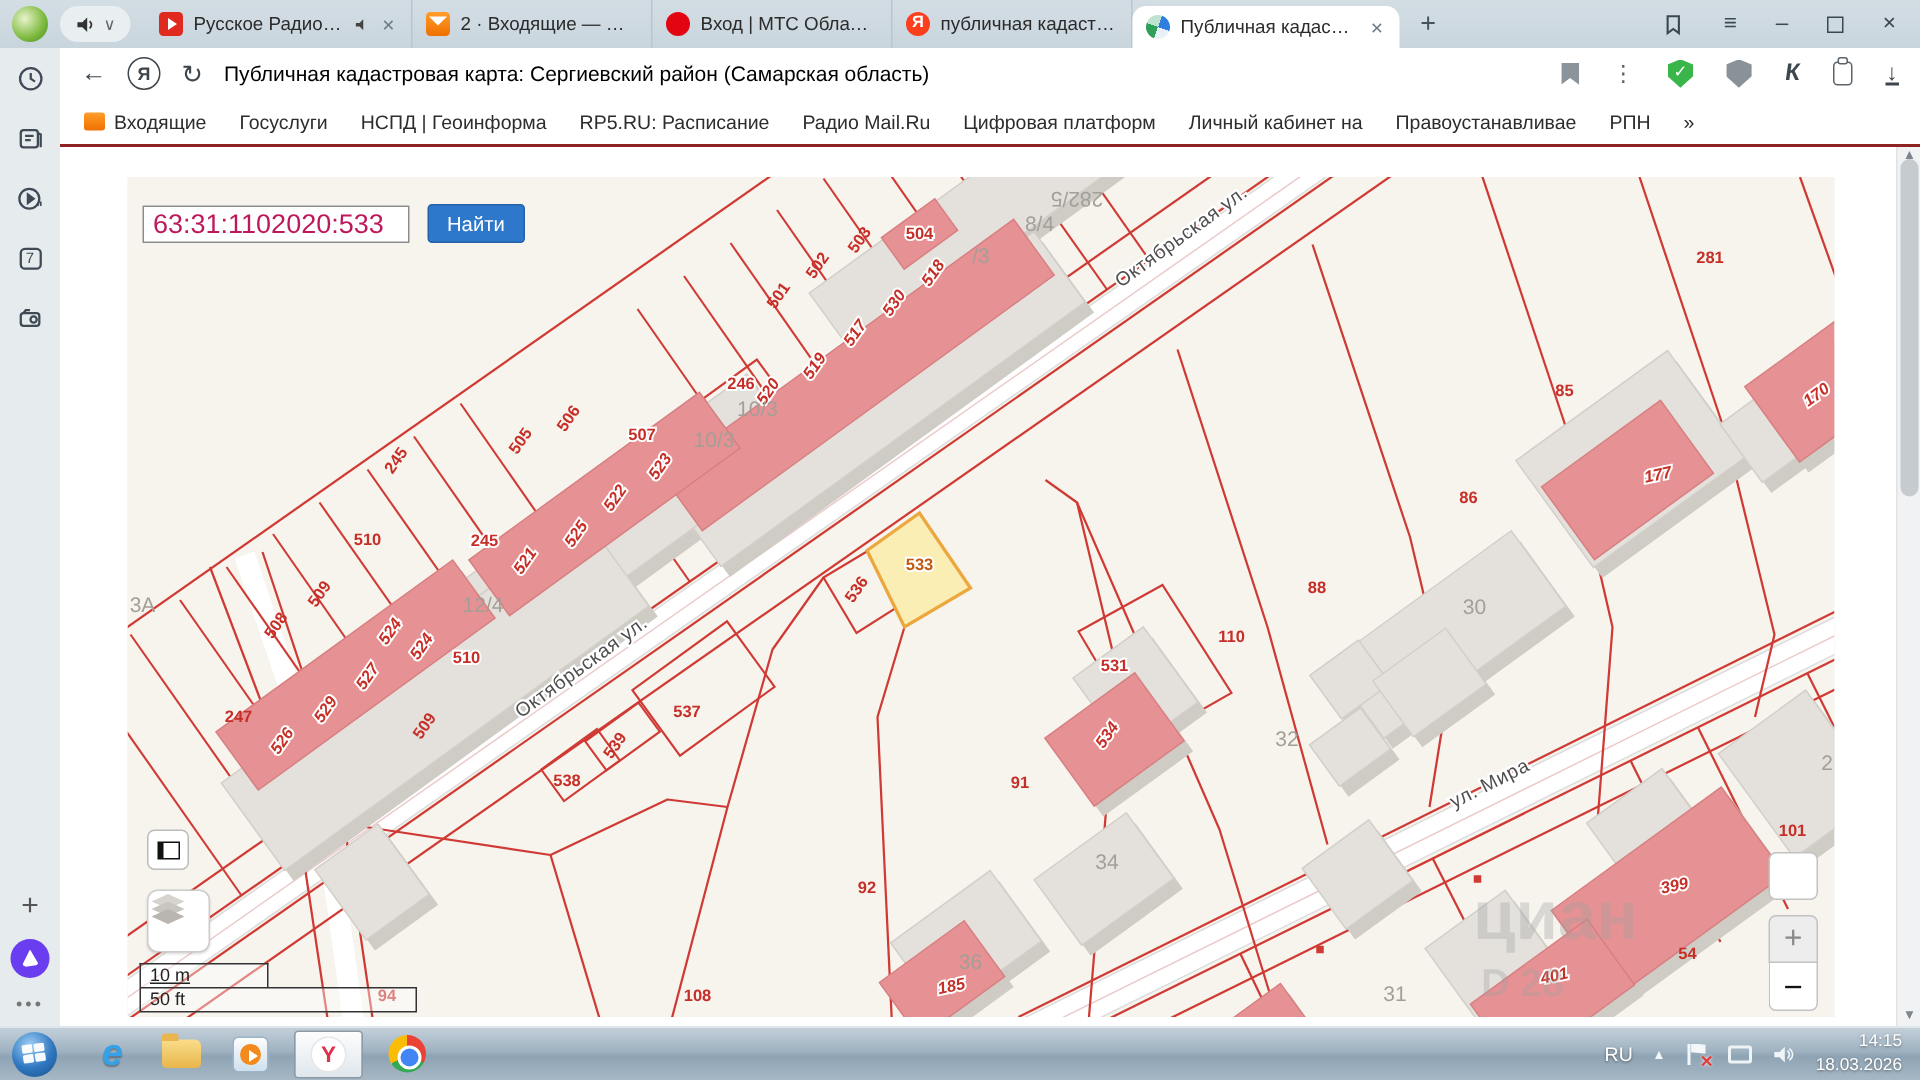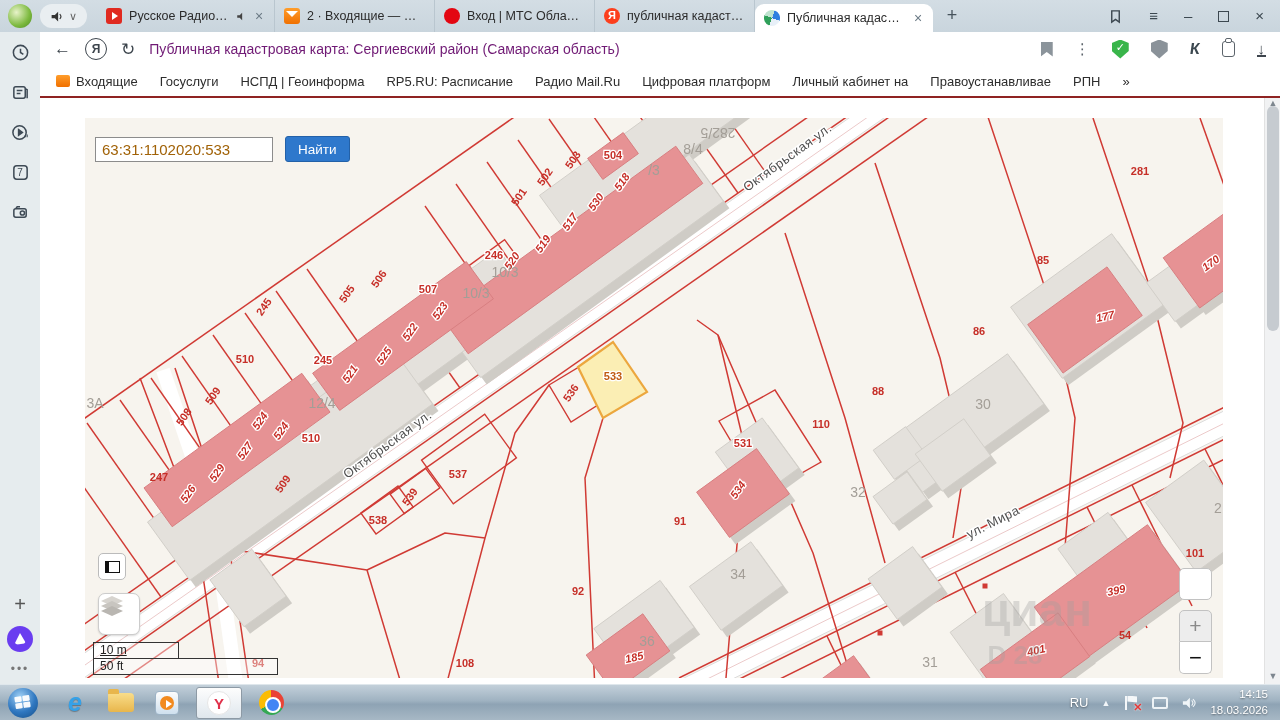--- a/index.html
+++ b/index.html
@@ -50,21 +50,21 @@
   .addr { position:absolute; left:40px; top:32px; width:1240px; height:34px; background:#fff;
           display:flex; align-items:center; gap:14px; padding:0 14px; }
   .a-ic { color:#3d454d; font-size:17px; }
   .ya-circle { width:22px; height:22px; border:1.6px solid #3d454d; border-radius:50%; text-align:center;
                line-height:20px; font-size:12px; font-weight:bold; color:#3d454d; }
   .urlpill { display:flex; align-items:center; gap:7px; background:#ebedef; border-radius:14px; height:26px; padding:0 12px; }
   .lock { width:10px; height:8px; background:#6b737b; border-radius:2px; position:relative; margin-top:4px; }
   .lock::before { content:""; position:absolute; left:1.5px; top:-5px; width:7px; height:6px;
                   border:1.6px solid #6b737b; border-bottom:none; border-radius:4px 4px 0 0; }
   .urltext { color:#70777d; font-size:13.5px; }
-  .ptitle { color:#701a75; font-size:14px; }
+  .ptitle { color:#000000; font-size:14px; }
   .addr-right { margin-left:auto; display:flex; align-items:center; gap:22px; }
   .bm-flag { width:12px; height:15px; background:#8b949b; clip-path:polygon(0 0,100% 0,100% 100%,50% 70%,0 100%); }
   .kebab { color:#5c646b; font-size:15px; }
   .shield { width:17px; height:19px; clip-path:polygon(50% 0,100% 18%,100% 60%,50% 100%,0 60%,0 18%); position:relative; }
   .shield.green { background:#39b54a; }
   .shield.green::after { content:"✓"; position:absolute; left:4px; top:1px; color:#fff; font-size:11px; }
   .shield.gray { background:#8a9299; }
   .kasp { font-weight:bold; font-size:16px; color:#3c4850; transform:skewX(-8deg); }
   .clipb { width:13px; height:16px; border:1.7px solid #5c646b; border-radius:3px; position:relative; }
   .clipb::after { content:""; position:absolute; left:2px; top:-4px; width:5px; height:3px; border:1.7px solid #5c646b; border-radius:2px; background:#fff; }
@@ -77,21 +77,21 @@
   .bm-mail { width:14px; height:12px; background:linear-gradient(#ff9d2b,#f07000); border-radius:2px; display:inline-block; }
   .bm-other { margin-left:auto; color:#444;margin-top:47px; }
   .redline { position:absolute; left:40px; top:96px; width:1240px; height:2px; background:#8f2322; }
 
   
   .pagebg { position:absolute; left:40px; top:98px; width:1224px; height:586px; background:#fff; }
   .mapwrap { position:absolute; left:85px; top:118px; width:1138px; height:560px; overflow:hidden; background:#f7f4ee; }
   .mapwrap svg { position:absolute; left:0; top:0; }
 
   .searchbox { position:absolute; left:10px; top:18px; display:flex; gap:12px; align-items:center; z-index:5; }
-  .searchbox input { width:178px; height:25px; border:1px solid #8c8c8c; font-size:15px; padding:0 6px; color:#a16207; background:#fff; }
+  .searchbox input { width:178px; height:25px; border:1px solid #8c8c8c; font-size:18px; padding:0 6px; color:#be185d; background:#fff; }
   .findbtn { height:26px; padding:0 12px; background:#2e78cc; border:1px solid #2361a8; color:#fff; font-size:13.5px;
              border-radius:3px; display:flex; align-items:center; }
   .defrow { position:absolute; left:10px; top:56px; display:flex; gap:6px; align-items:center; z-index:5;
             font-size:13.5px; color:#111; text-shadow:0 0 3px #fff, 0 0 3px #fff; }
   .defsel { width:152px; height:24px; border:1.6px solid #555; border-radius:4px; background:#fff; display:flex;
             align-items:center; justify-content:space-between; padding:0 7px; text-shadow:none; color:#111; }
   .defsel .car { font-size:11px; color:#111; }
 
   .ovbtn { position:absolute; left:13px; top:435px; width:28px; height:27px; background:#fff; border:1px solid #bbb;
            border-radius:5px; z-index:5; display:flex; align-items:center; justify-content:center; }

